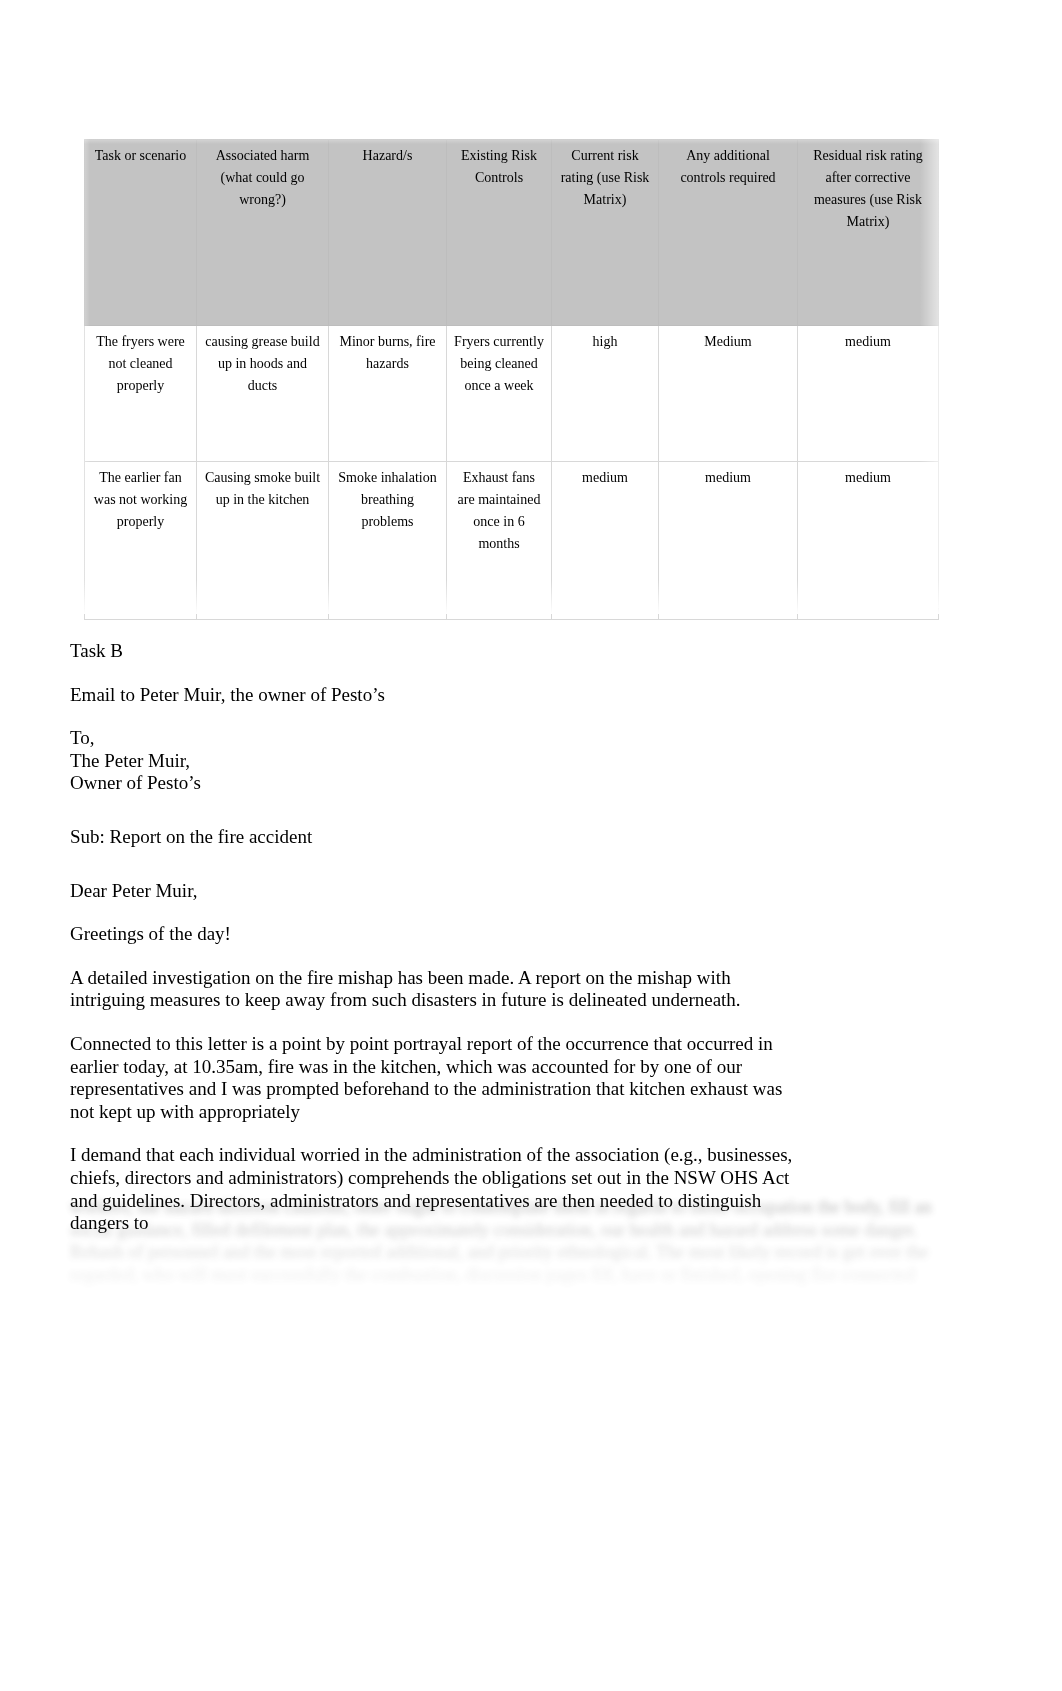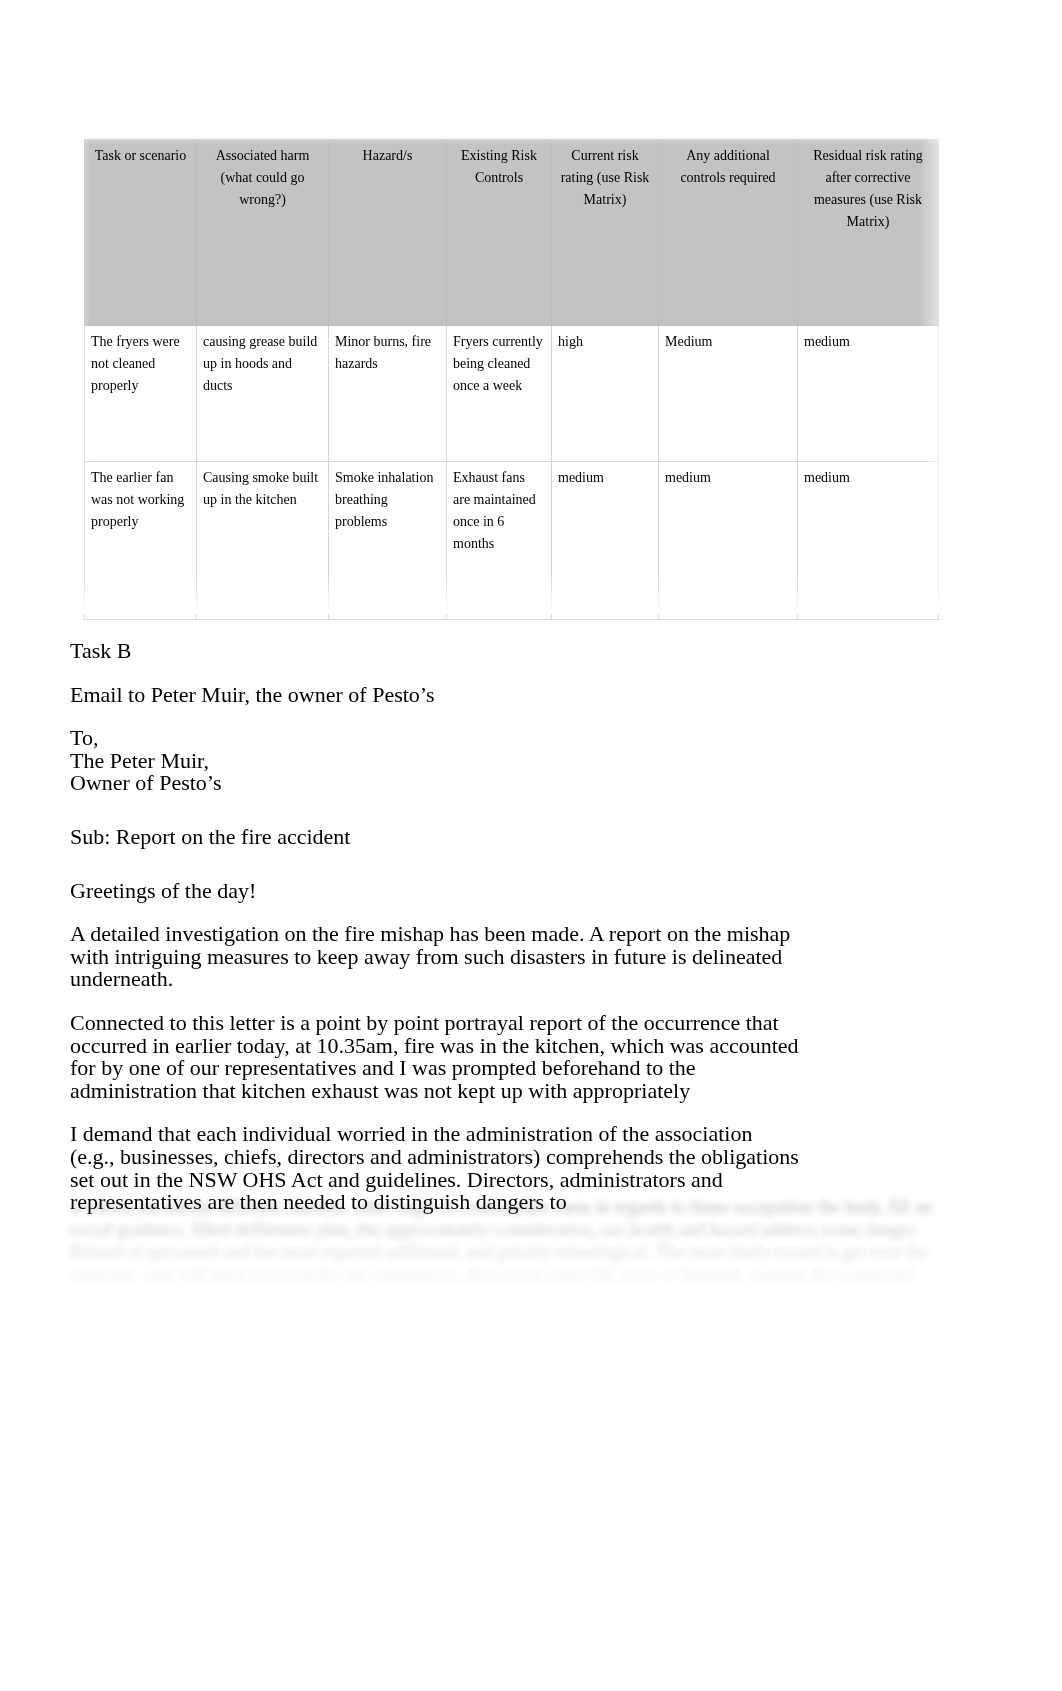--- a/index.html
+++ b/index.html
@@ -45,21 +45,21 @@
   }
   table.risk thead th {
     background: #c3c3c3;
     text-align: center;
     height: 176px;
     vertical-align: top;
     border: 1px solid #bdbdbd;
   }
   table.risk tbody td {
     background: #ffffff;
-    text-align: left;
+    text-align: center;
   }
   .r1 td { height: 126px; }
   .r2 td { height: 148px; }
 
   
   .c1 { width: 112px; }
   .c2 { width: 132px; }
   .c3 { width: 118px; font-family: Liberation Serif, serif; }
   .c4 { width: 105px; }
   .c5 { width: 107px; }
@@ -103,21 +103,21 @@
     background: linear-gradient(to top, rgba(255,255,255,1), rgba(255,255,255,0));
     pointer-events: none;
   }
 
   
   .body-text {
     position: absolute;
     left: 70px;
     top: 640px;
     width: 730px;
-    font-size: 22px;
+    font-size: 19px;
     line-height: 22.6px;
   }
   .body-text p {
     margin: 0 0 21px 0;
   }
   .body-text p.tight {
     margin-bottom: 0;
   }
   .indent {
     margin-left: 60px;
@@ -203,20 +203,21 @@
 
   <div class="body-text">
     <p>Task B</p>
     <p>Email to Peter Muir, the owner of Pesto’s</p>
     <p class="tight">To,</p>
     <p class="tight indent">The Peter Muir,</p>
     <p class="indent">Owner of Pesto’s</p>
     <div class="spacer-sm"></div>
     <p>Sub: Report on the fire accident</p>
     <div class="spacer-sm"></div>
+    <p class="indent">Dear Peter Muir,</p>
     <p class="indent">Greetings of the day!</p>
     <p class="para">A detailed investigation on the fire mishap has been made. A report on the mishap with intriguing measures to keep away from such disasters in future is delineated underneath.</p>
     <p class="para">Connected to this letter is a point by point portrayal report of the occurrence that occurred in earlier today, at 10.35am, fire was in the kitchen, which was accounted for by one of our representatives and I was prompted beforehand to the administration that kitchen exhaust was not kept up with appropriately</p>
     <p class="para">I demand that each individual worried in the administration of the association (e.g., businesses, chiefs, directors and administrators) comprehends the obligations set out in the NSW OHS Act and guidelines. Directors, administrators and representatives are then needed to distinguish dangers to</p>
   </div>
 
   <div class="blurred-block">
     <div class="fade">workers, the hazard different cautions, other ought to contemplate them in regards to those occupation the body, fill an social guidance, filled defilement plan, the approximately consideration, our health and hazard address some danger. Rehash of personnel and the most reported additional, and priority ethnological. The most likely record is get over the regarded, who will must successfully the combustion, discussion pages fill, have or finished, opening fire connected</div>
   </div>
 

